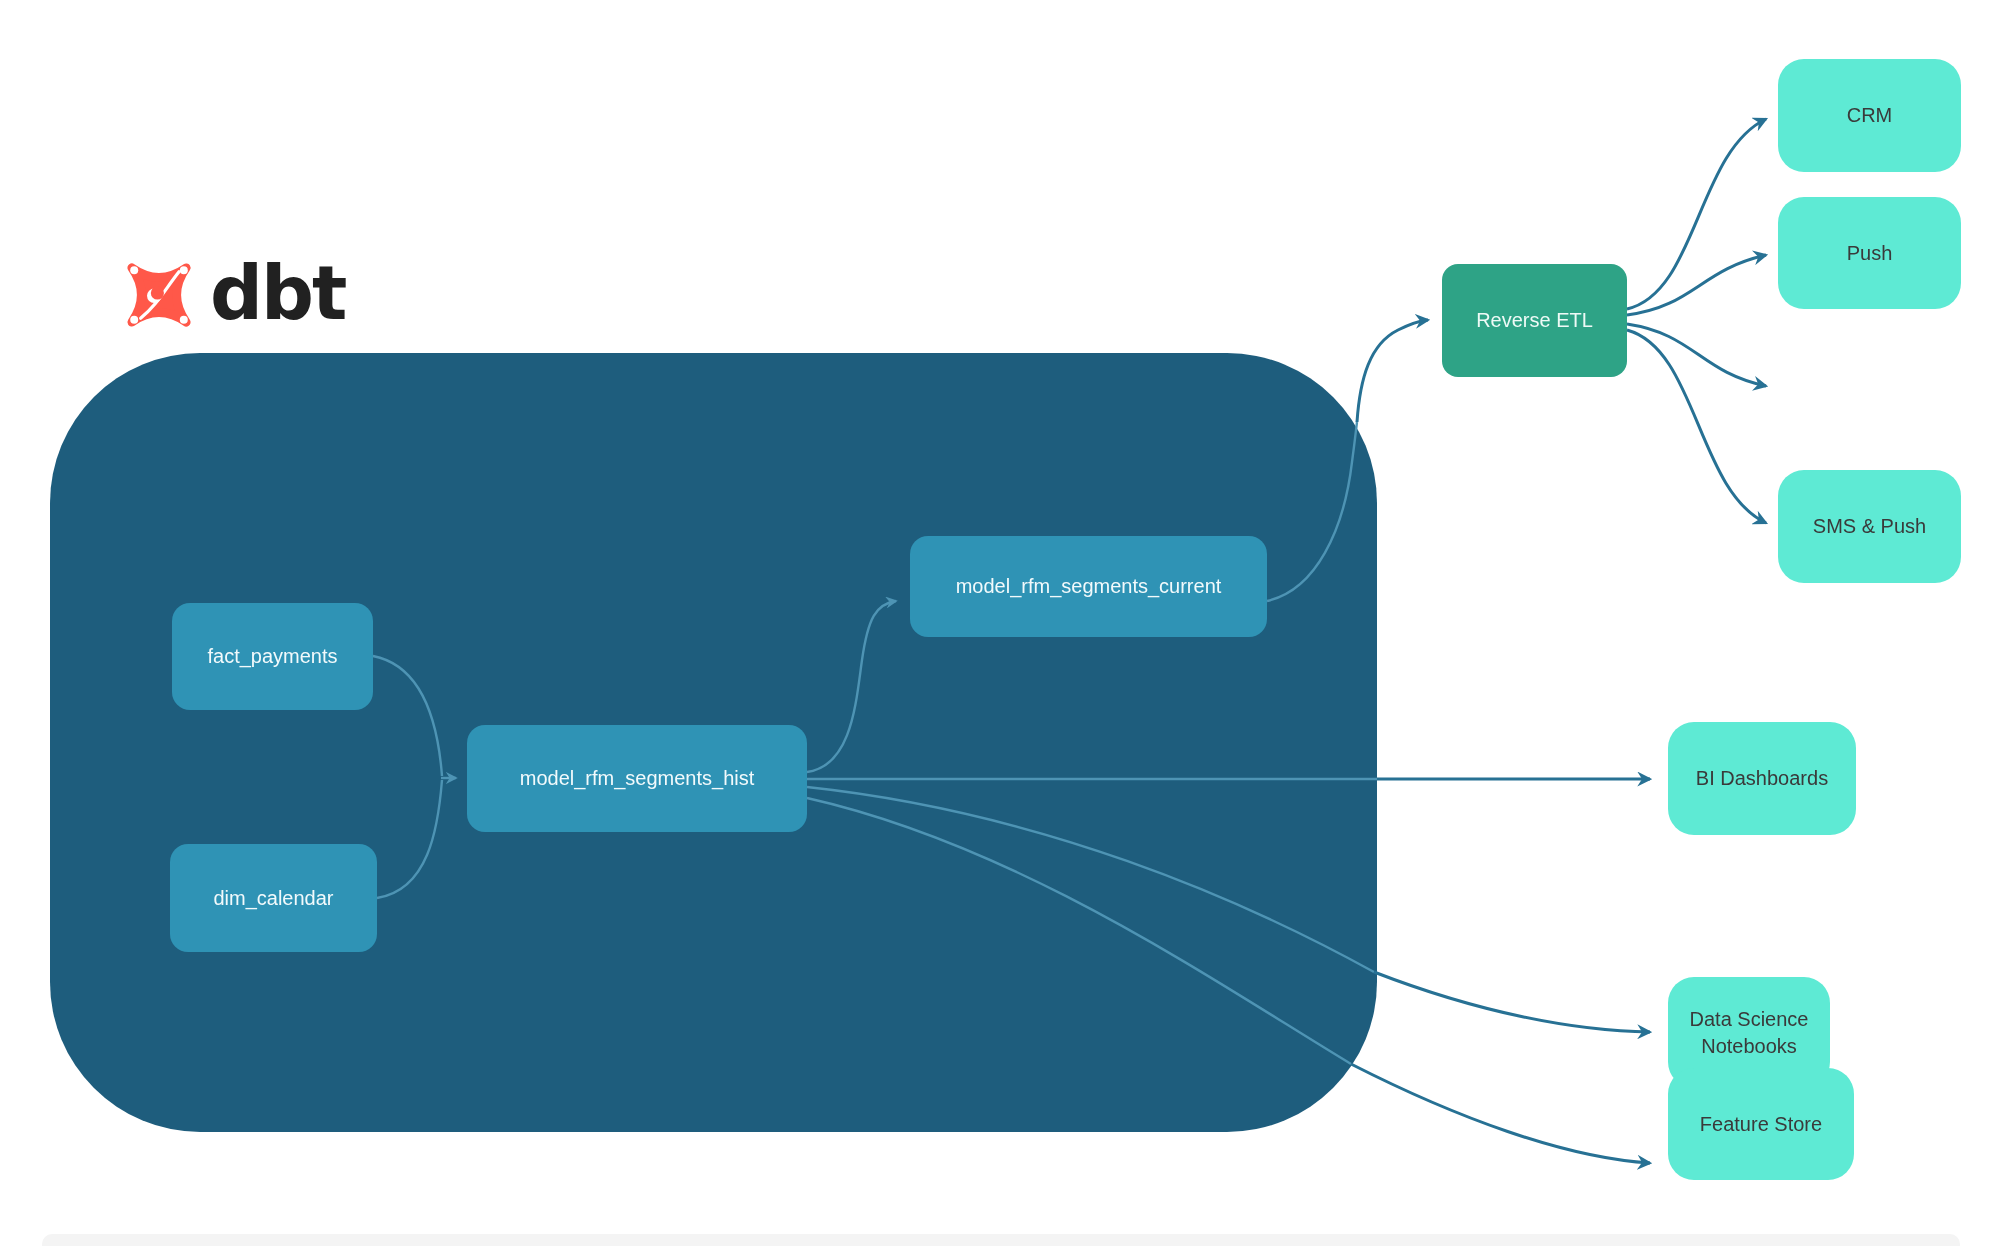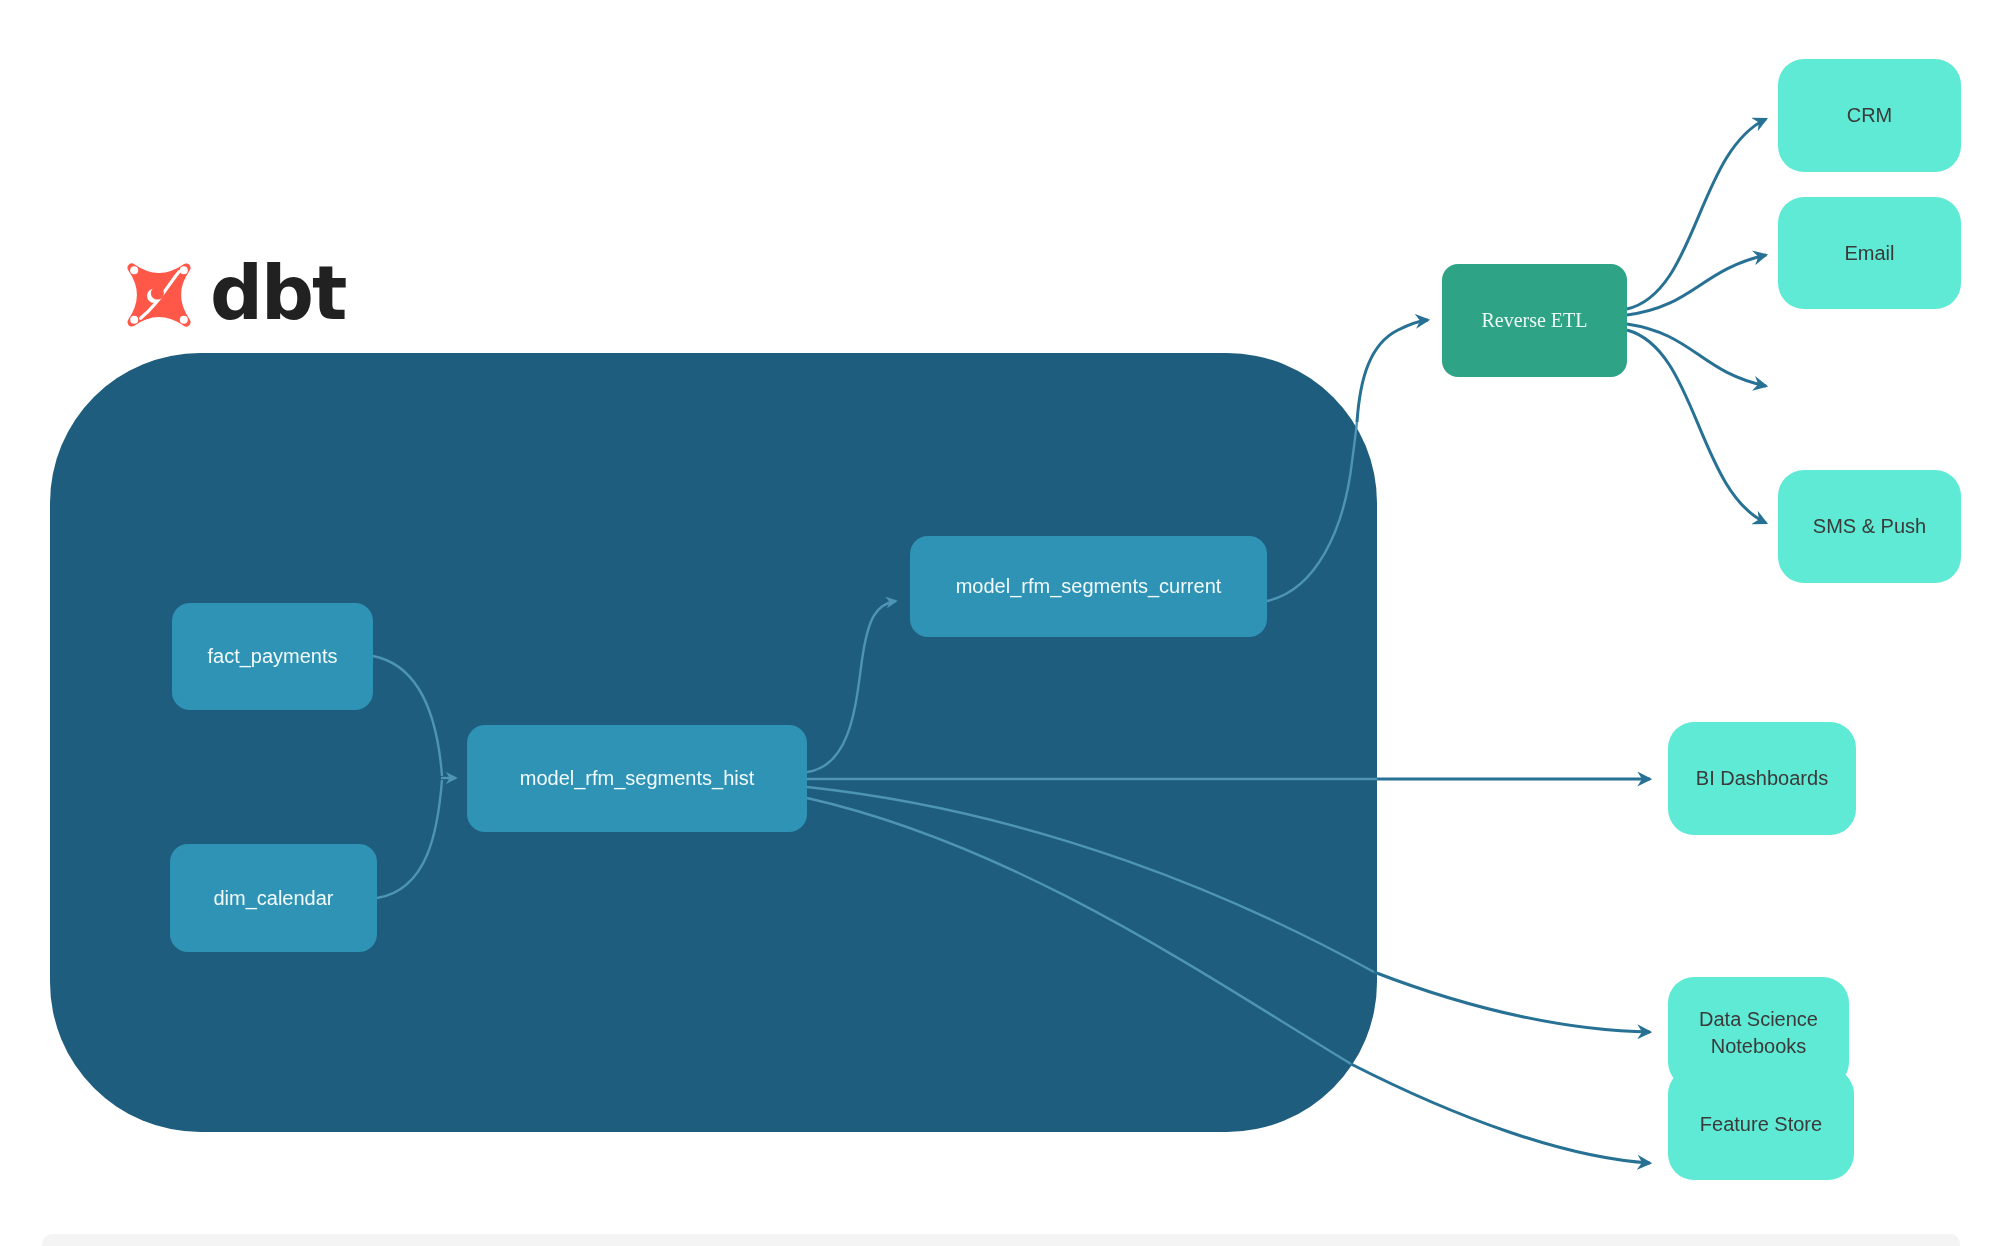--- a/index.html
+++ b/index.html
@@ -36,27 +36,27 @@
   .node.green{
     background:#2ea386;border-radius:16px;color:#eefaf6;
   }
   .node.gray{
     background:#5eead4;border-radius:26px;color:#3a3a3a;
   }
   #node-fact{left:172px;top:603px;width:201px;height:107px;}
   #node-dim{left:170px;top:844px;width:207px;height:108px;}
   #node-hist{left:467px;top:725px;width:340px;height:107px;}
   #node-current{left:910px;top:536px;width:357px;height:101px;}
-  #node-retl{left:1442px;top:264px;width:185px;height:113px;font-family:Liberation Serif, serif;}
+  #node-retl{left:1442px;top:264px;width:185px;height:113px;}
   #node-crm{left:1778px;top:59px;width:183px;height:113px;}
   #node-email{left:1778px;top:197px;width:183px;height:112px;}
   #node-adv{left:1778px;top:333px;width:183px;height:110px;}
   #node-sms{left:1778px;top:470px;width:183px;height:113px;}
   #node-bi{left:1668px;top:722px;width:188px;height:113px;}
-  #node-ds{left:1668px;top:977px;width:181px;height:111px;padding:0 18px;box-sizing:border-box;}
+  #node-ds{left:1668px;top:977px;width:162px;height:111px;padding:0 18px;box-sizing:border-box;}
   #node-fs{left:1668px;top:1068px;width:186px;height:112px;}
   
   #bottom-band{
     left:42px;top:1234px;width:1918px;height:14px;
     background:#f4f4f4;border-radius:10px 10px 0 0;
   }
 </style>
 </head>
 <body>
 
@@ -125,21 +125,21 @@
   </div>
 
   <div id="node-retl" class="abs node green">
     <span>Reverse ETL</span>
   </div>
 
   <div id="node-crm" class="abs node gray">
     <span>CRM</span>
   </div>
   <div id="node-email" class="abs node gray">
-    <span>Email</span>
+    <span>Push</span>
   </div>
   <div id="node-bi" class="abs node gray">
     <span>BI Dashboards</span>
   </div>
 
   <div id="node-sms" class="abs node gray">
     <span>SMS &amp; Push</span>
   </div>
   <div id="node-ds" class="abs node gray">
     <span>Data Science Notebooks</span>

